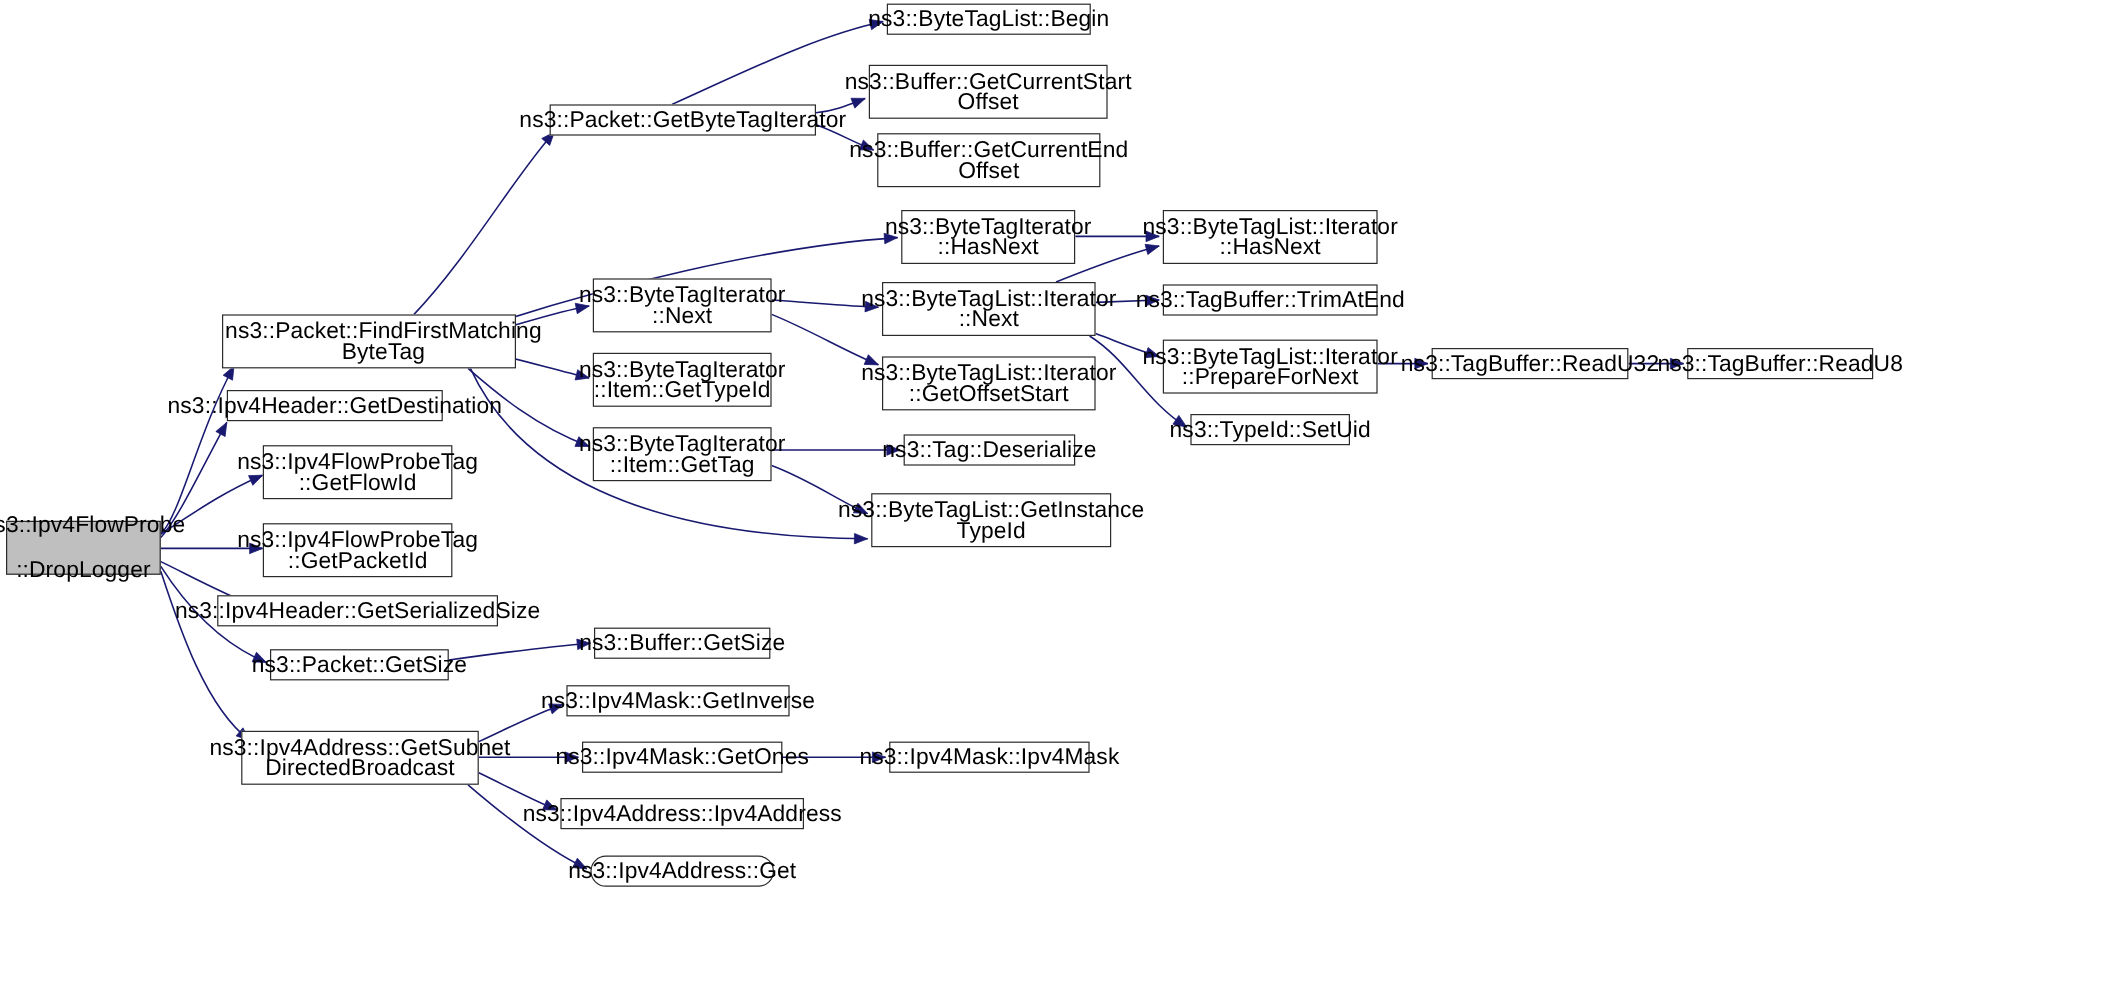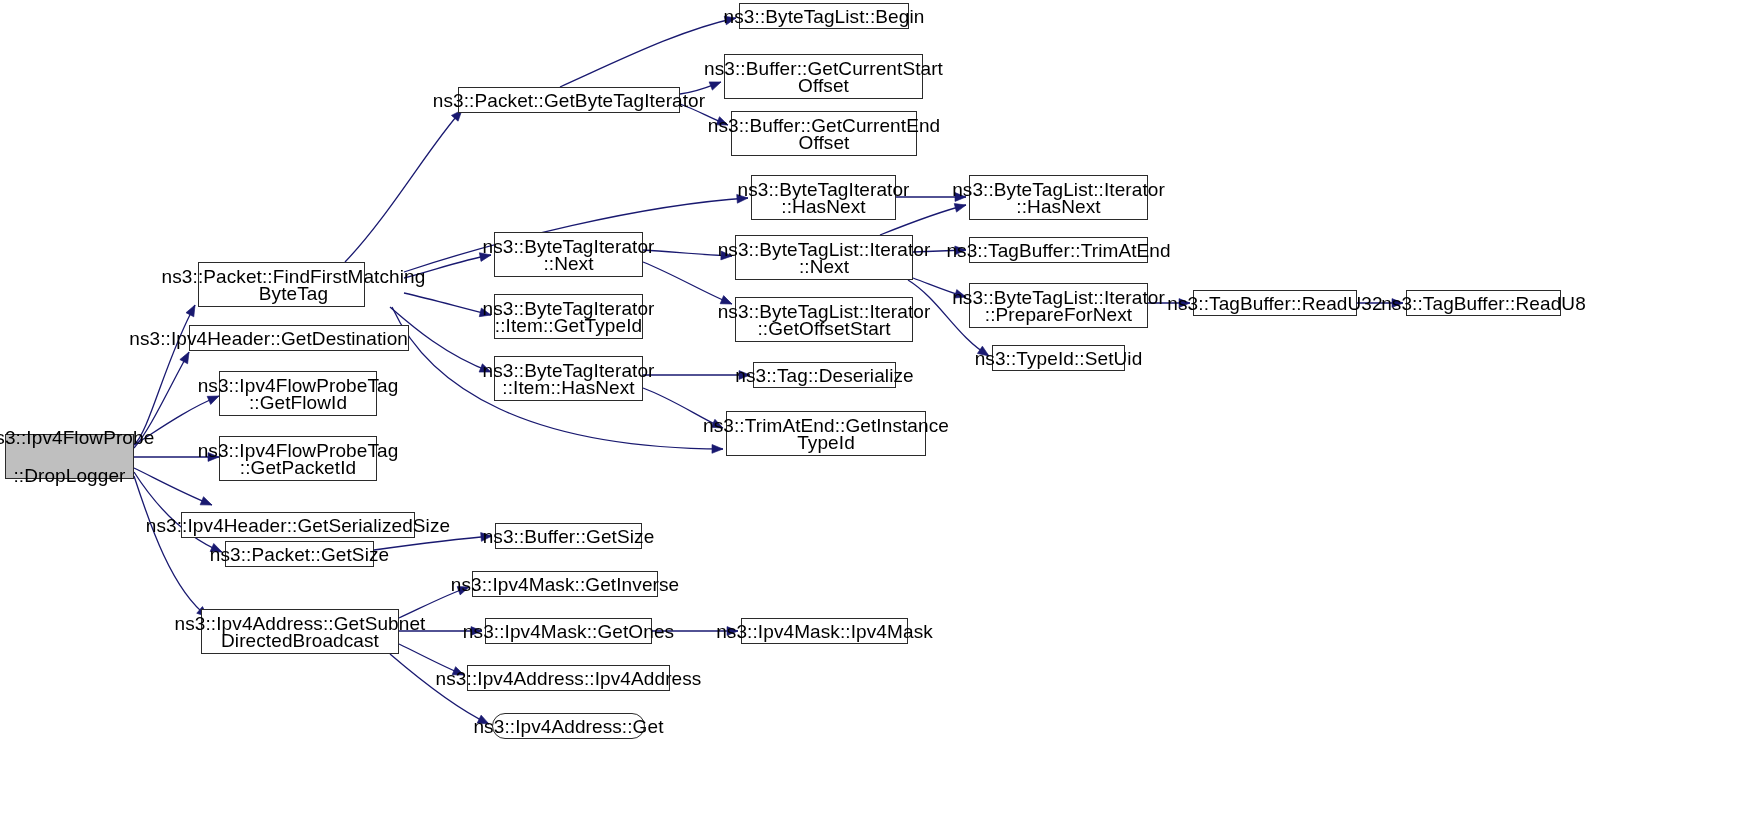--- a/index.html
+++ b/index.html
@@ -124,39 +124,39 @@
       <polygon points="0,0 -11,-4.4 -11,4.4" class="edge-head" transform="translate(482,631) rotate(0)"></polygon>
       <path class="edge-path" d="M399,644 C420,654 442,666 464,675"></path>
       <polygon points="0,0 -11,-4.4 -11,4.4" class="edge-head" transform="translate(464,675) rotate(23.110997417382606)"></polygon>
       <path class="edge-path" d="M390,654 C418,678 455,708 489,724"></path>
       <polygon points="0,0 -11,-4.4 -11,4.4" class="edge-head" transform="translate(489,724) rotate(26.636608300627294)"></polygon>
       <path class="edge-path" d="M652,631 L738,631"></path>
       <polygon points="0,0 -11,-4.4 -11,4.4" class="edge-head" transform="translate(738,631) rotate(0)"></polygon>
     </svg>
 
 <div class="node root" style="left: 5px; top: 434px; width: 129px; height: 45px; gap: 21px;"><span class="node-line">ns3::Ipv4FlowProbe</span><span class="node-line">::DropLogger</span></div>
-    <div class="node" style="left: 198px; top: 262px; width: 167px; height: 45px; padding-left: 24px;"><span class="node-line">ns3::Packet::FindFirstMatching</span><span class="node-line">ByteTag</span></div>
-    <div class="node" style="left: 189px; top: 325px; width: 220px; height: 26px; align-items: flex-end;"><span class="node-line">ns3::Ipv4Header::GetDestination</span></div>
+    <div class="node" style="left: 185px; top: 262px; width: 245px; height: 45px; padding-left: 24px;"><span class="node-line">ns3::Packet::FindFirstMatching</span><span class="node-line">ByteTag</span></div>
+    <div class="node" style="left: 189px; top: 325px; width: 180px; height: 26px;"><span class="node-line">ns3::Ipv4Header::GetDestination</span></div>
     <div class="node" style="left: 219px; top: 371px; width: 158px; height: 45px;"><span class="node-line">ns3::Ipv4FlowProbeTag</span><span class="node-line">::GetFlowId</span></div>
     <div class="node" style="left: 219px; top: 436px; width: 158px; height: 45px;"><span class="node-line">ns3::Ipv4FlowProbeTag</span><span class="node-line">::GetPacketId</span></div>
-    <div class="node" style="left: 181px; top: 496px; width: 234px; height: 26px; margin-top: 16px;"><span class="node-line">ns3::Ipv4Header::GetSerializedSize</span></div>
+    <div class="node" style="left: 181px; top: 496px; width: 234px; height: 26px;"><span class="node-line">ns3::Ipv4Header::GetSerializedSize</span></div>
     <div class="node" style="left: 225px; top: 541px; width: 149px; height: 26px;"><span class="node-line">ns3::Packet::GetSize</span></div>
     <div class="node" style="left: 201px; top: 609px; width: 198px; height: 45px;"><span class="node-line">ns3::Ipv4Address::GetSubnet</span><span class="node-line">DirectedBroadcast</span></div>
     <div class="node" style="left: 458px; top: 87px; width: 222px; height: 26px;"><span class="node-line">ns3::Packet::GetByteTagIterator</span></div>
     <div class="node" style="left: 739px; top: 3px; width: 170px; height: 26px;"><span class="node-line">ns3::ByteTagList::Begin</span></div>
     <div class="node" style="left: 724px; top: 54px; width: 199px; height: 45px;"><span class="node-line">ns3::Buffer::GetCurrentStart</span><span class="node-line">Offset</span></div>
     <div class="node" style="left: 731px; top: 111px; width: 186px; height: 45px;"><span class="node-line">ns3::Buffer::GetCurrentEnd</span><span class="node-line">Offset</span></div>
     <div class="node" style="left: 751px; top: 175px; width: 145px; height: 45px;"><span class="node-line">ns3::ByteTagIterator</span><span class="node-line">::HasNext</span></div>
     <div class="node" style="left: 494px; top: 232px; width: 149px; height: 45px;"><span class="node-line">ns3::ByteTagIterator</span><span class="node-line">::Next</span></div>
     <div class="node" style="left: 494px; top: 294px; width: 149px; height: 45px;"><span class="node-line">ns3::ByteTagIterator</span><span class="node-line">::Item::GetTypeId</span></div>
-    <div class="node" style="left: 494px; top: 356px; width: 149px; height: 45px;"><span class="node-line">ns3::ByteTagIterator</span><span class="node-line">::Item::HasNext</span></div>
+    <div class="node" style="left: 494px; top: 356px; width: 149px; height: 45px;"><span class="node-line">ns3::ByteTagIterator</span><span class="node-line">::Item::GetTag</span></div>
     <div class="node" style="left: 735px; top: 235px; width: 178px; height: 45px;"><span class="node-line">ns3::ByteTagList::Iterator</span><span class="node-line">::Next</span></div>
     <div class="node" style="left: 735px; top: 297px; width: 178px; height: 45px;"><span class="node-line">ns3::ByteTagList::Iterator</span><span class="node-line">::GetOffsetStart</span></div>
     <div class="node" style="left: 753px; top: 362px; width: 143px; height: 26px;"><span class="node-line">ns3::Tag::Deserialize</span></div>
-    <div class="node" style="left: 726px; top: 411px; width: 200px; height: 45px;"><span class="node-line">ns3::TrimAtEnd::GetInstance</span><span class="node-line">TypeId</span></div>
+    <div class="node" style="left: 726px; top: 411px; width: 200px; height: 45px;"><span class="node-line">ns3::ByteTagList::GetInstance</span><span class="node-line">TypeId</span></div>
     <div class="node" style="left: 969px; top: 175px; width: 179px; height: 45px;"><span class="node-line">ns3::ByteTagList::Iterator</span><span class="node-line">::HasNext</span></div>
     <div class="node" style="left: 969px; top: 237px; width: 179px; height: 26px;"><span class="node-line">ns3::TagBuffer::TrimAtEnd</span></div>
     <div class="node" style="left: 969px; top: 283px; width: 179px; height: 45px;"><span class="node-line">ns3::ByteTagList::Iterator</span><span class="node-line">::PrepareForNext</span></div>
     <div class="node" style="left: 992px; top: 345px; width: 133px; height: 26px;"><span class="node-line">ns3::TypeId::SetUid</span></div>
     <div class="node" style="left: 1193px; top: 290px; width: 164px; height: 26px;"><span class="node-line">ns3::TagBuffer::ReadU32</span></div>
     <div class="node" style="left: 1406px; top: 290px; width: 155px; height: 26px; align-items: center;"><span class="node-line">ns3::TagBuffer::ReadU8</span></div>
     <div class="node" style="left: 495px; top: 523px; width: 147px; height: 26px;"><span class="node-line">ns3::Buffer::GetSize</span></div>
     <div class="node" style="left: 472px; top: 571px; width: 186px; height: 26px;"><span class="node-line">ns3::Ipv4Mask::GetInverse</span></div>
     <div class="node" style="left: 485px; top: 618px; width: 167px; height: 26px;"><span class="node-line">ns3::Ipv4Mask::GetOnes</span></div>
     <div class="node" style="left: 467px; top: 665px; width: 203px; height: 26px;"><span class="node-line">ns3::Ipv4Address::Ipv4Address</span></div>

